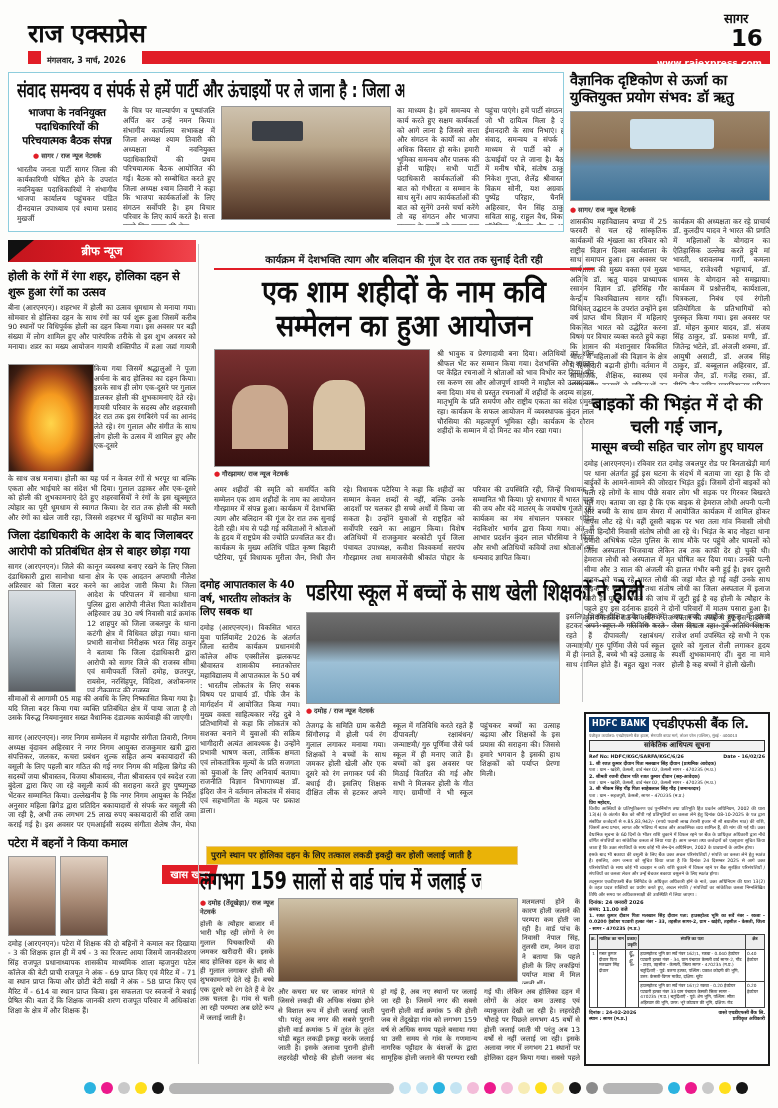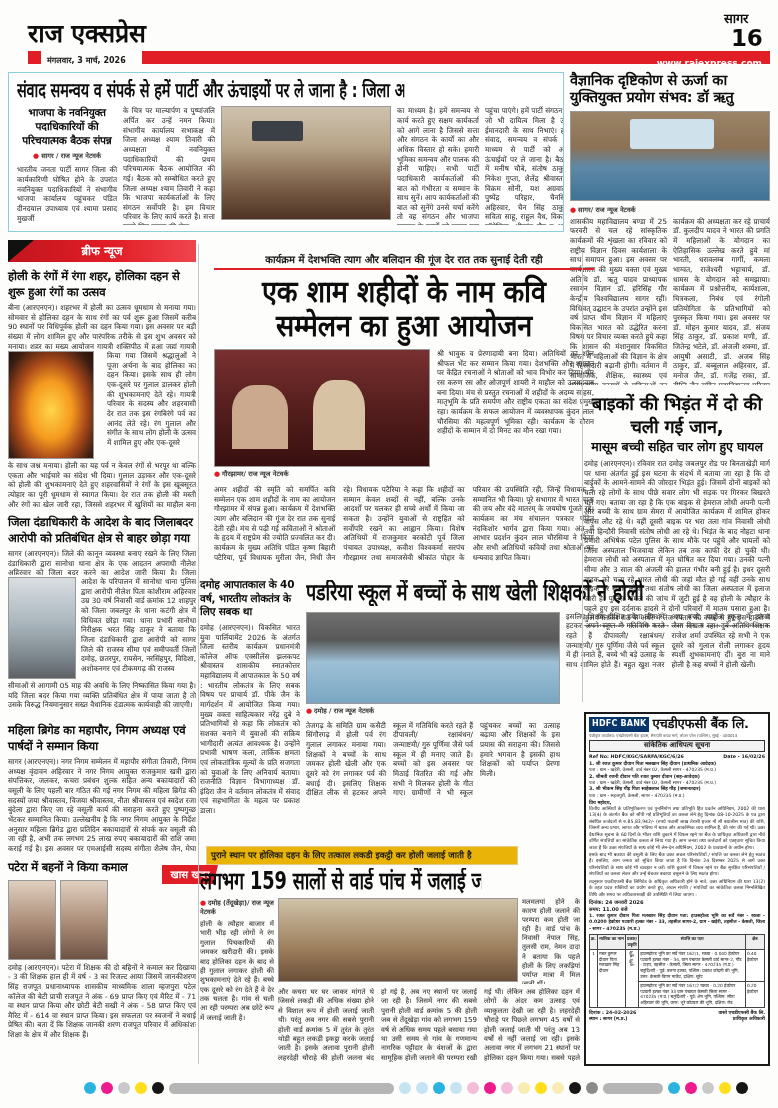--- a/index.html
+++ b/index.html
@@ -81,35 +81,34 @@
   </div>
 
   <div class="abs" style="left:8px;top:240px;width:188px">
     <div style="position:relative;height:22px;background:linear-gradient(90deg,#c2151d,#e11d26 55%,#f0454d)">
       <div style="position:absolute;left:0;top:0;width:0;height:0;border-top:22px solid #111;border-right:26px solid transparent"></div>
       <div style="text-align:center;color:#fff;font-weight:bold;font-size:11.5px;line-height:22px">ब्रीफ न्यूज</div>
     </div>
 
     <div class="hl" style="font-size:11.5px;margin-top:7px;line-height:1.35">होली के रंगों में रंगा शहर, होलिका दहन से शुरू हुआ रंगों का उत्सव</div>
     <div class="bt" style="margin-top:3px;height:46px;overflow:hidden">बीना (आरएनएन)। शहरभर में होली का उत्सव धूमधाम से मनाया गया। सोमवार से होलिका दहन के साथ रंगों का पर्व शुरू हुआ जिसमें करीब 90 स्थानों पर विधिपूर्वक होली का दहन किया गया। इस अवसर पर बड़ी संख्या में लोग शामिल हुए और पारंपरिक तरीके से इस शुभ अवसर को मनाया। शहर का मुख्य आयोजन गायत्री शक्तिपीठ में हुआ जहां गायत्री परिवार और शहरवासियों ने मिलकर होलिका दहन किया। इस दौरान वहां एक समारोह का आयोजन</div>
-    <div style="display:flex;gap:13px;margin-top:2px">
+    <div style="display:flex;gap:0;margin-top:15px">
       <div class="photo ph-fire" style="width:86px;height:108px;flex:0 0 auto"></div>
       <div class="bt" style="flex:1;height:108px;overflow:hidden">किया गया जिसमें श्रद्धालुओं ने पूजा अर्चना के बाद होलिका का दहन किया। इसके साथ ही लोग एक-दूसरे पर गुलाल डालकर होली की शुभकामनाएं देते रहे। गायत्री परिवार के सदस्य और शहरवासी देर रात तक इस रंगबिरंगे पर्व का आनंद लेते रहे। रंग गुलाल और संगीत के साथ लोग होली के उत्सव में शामिल हुए और एक-दूसरे</div>
     </div>
     <div class="bt" style="margin-top:2px;height:48px;overflow:hidden">के साथ जश्न मनाया। होली का यह पर्व न केवल रंगों से भरपूर था बल्कि एकता और भाईचारे का संदेश भी दिया। गुलाल उड़ाकर और एक-दूसरे को होली की शुभकामनाएं देते हुए शहरवासियों ने रंगों के इस खूबसूरत त्योहार का पूरी धूमधाम से स्वागत किया। देर रात तक होली की मस्ती और रंगों का खेल जारी रहा, जिससे शहरभर में खुशियों का माहौल बना रहा।</div>
 
     <div class="hl" style="font-size:11.5px;margin-top:6px;line-height:1.35">जिला दंडाधिकारी के आदेश के बाद जिलाबदर आरोपी को प्रतिबंधित क्षेत्र से बाहर छोड़ा गया</div>
     <div class="bt" style="margin-top:3px;height:26px;overflow:hidden">सागर (आरएनएन)। जिले की कानून व्यवस्था बनाए रखने के लिए जिला दंडाधिकारी द्वारा सानोधा थाना क्षेत्र के एक आदतन अपराधी नीलेश अहिरवार को जिला बदर करने का आदेश जारी किया है। जिला दंडाधिकारी द्वारा पारित</div>
-    <div style="display:flex;gap:5px;margin-top:2px">
+    <div style="display:flex;gap:11px;margin-top:2px">
       <div class="photo ph-police" style="width:68px;height:102px;flex:0 0 auto"></div>
       <div class="bt" style="flex:1;height:102px;overflow:hidden">आदेश के परिपालन में सानोधा थाना पुलिस द्वारा आरोपी नीलेश पिता कांशीराम अहिरवार उम्र 30 वर्ष निवासी वार्ड क्रमांक 12 शाहपुर को जिला जबलपुर के थाना कटंगी क्षेत्र में विधिवत छोड़ा गया। थाना प्रभारी सानोधा निरीक्षक भरत सिंह ठाकुर ने बताया कि जिला दंडाधिकारी द्वारा आरोपी को सागर जिले की राजस्व सीमा एवं समीपवर्ती जिलों दमोह, छतरपुर, रायसेन, नरसिंहपुर, विदिशा, अशोकनगर एवं टीकमगढ़ की राजस्व</div>
     </div>
     <div class="bt" style="margin-top:2px;height:36px;overflow:hidden">सीमाओं से आगामी 05 माह की अवधि के लिए निष्कासित किया गया है। यदि जिला बदर किया गया व्यक्ति प्रतिबंधित क्षेत्र में पाया जाता है तो उसके विरुद्ध नियमानुसार सख्त वैधानिक दंडात्मक कार्यवाही की जाएगी।</div>
 
-    <div class="hl" style="font-size:11.5px;margin-top:6px;line-height:1.35">महिला ब्रिगेड का महापौर, निगम अध्यक्ष एवं पार्षदों ने सम्मान किया</div>
     <div class="bt" style="margin-top:3px;height:96px;overflow:hidden">सागर (आरएनएन)। नगर निगम सम्मेलन में महापौर संगीता तिवारी, निगम अध्यक्ष वृंदावन अहिरवार ने नगर निगम आयुक्त राजकुमार खत्री द्वारा संपत्तिकर, जलकर, कचरा प्रबंधन शुल्क सहित अन्य बकायादारों की वसूली के लिए पहली बार गठित की गई नगर निगम की महिला ब्रिगेड की सदस्यों जया श्रीवास्तव, विजया श्रीवास्तव, नीता श्रीवास्तव एवं स्वदेश रजा बुंदेला द्वारा किए जा रहे वसूली कार्य की सराहना करते हुए पुष्पगुच्छ भेंटकर सम्मानित किया। उल्लेखनीय है कि नगर निगम आयुक्त के निर्देश अनुसार महिला ब्रिगेड द्वारा प्रतिदिन बकायादारों से संपर्क कर वसूली की जा रही है, अभी तक लगभग 25 लाख रुपए बकायादारों की राशि जमा कराई गई है। इस अवसर पर एमआईसी सदस्य संगीता शैलेष जैन, मेघा दुबे, याकृति जड़िया, पूजा सोनी सहित अन्य महिला पार्षद उपस्थित थीं।</div>
 
     <div class="hl" style="font-size:11.5px;margin-top:7px;width:120px;line-height:1.35">पटेरा में बहनों ने किया कमाल</div>
     <div style="display:flex;gap:4px;margin-top:4px">
       <div class="photo ph-portrait" style="width:48px;height:80px"></div>
       <div class="photo ph-portrait" style="width:48px;height:80px"></div>
     </div>
     <div class="bt" style="margin-top:3px;height:96px;overflow:hidden">दमोह (आरएनएन)। पटेरा में शिक्षक की दो बहिनों ने कमाल कर दिखाया - 3 की शिक्षक हाल ही में वर्ष - 3 का रिजल्ट आया जिसमें जानकीशरण सिंह राजपूत प्रधानाध्यापक शासकीय माध्यमिक शाला म्हजपुरा पटेल कॉलेज की बेटी प्राची राजपूत ने अंक - 69 प्राप्त किए एवं मैरिट में - 71 वा स्थान प्राप्त किया और छोटी बेटी सखी ने अंक - 58 प्राप्त किए एवं मैरिट में - 614 वा स्थान प्राप्त किया। इस सफलता पर स्वजनों ने बधाई प्रेषित की। बता दें कि शिक्षक जानकी शरण राजपूत परिवार में अधिकांशः शिक्षा के क्षेत्र में और शिक्षक हैं।</div>
   </div>
 

